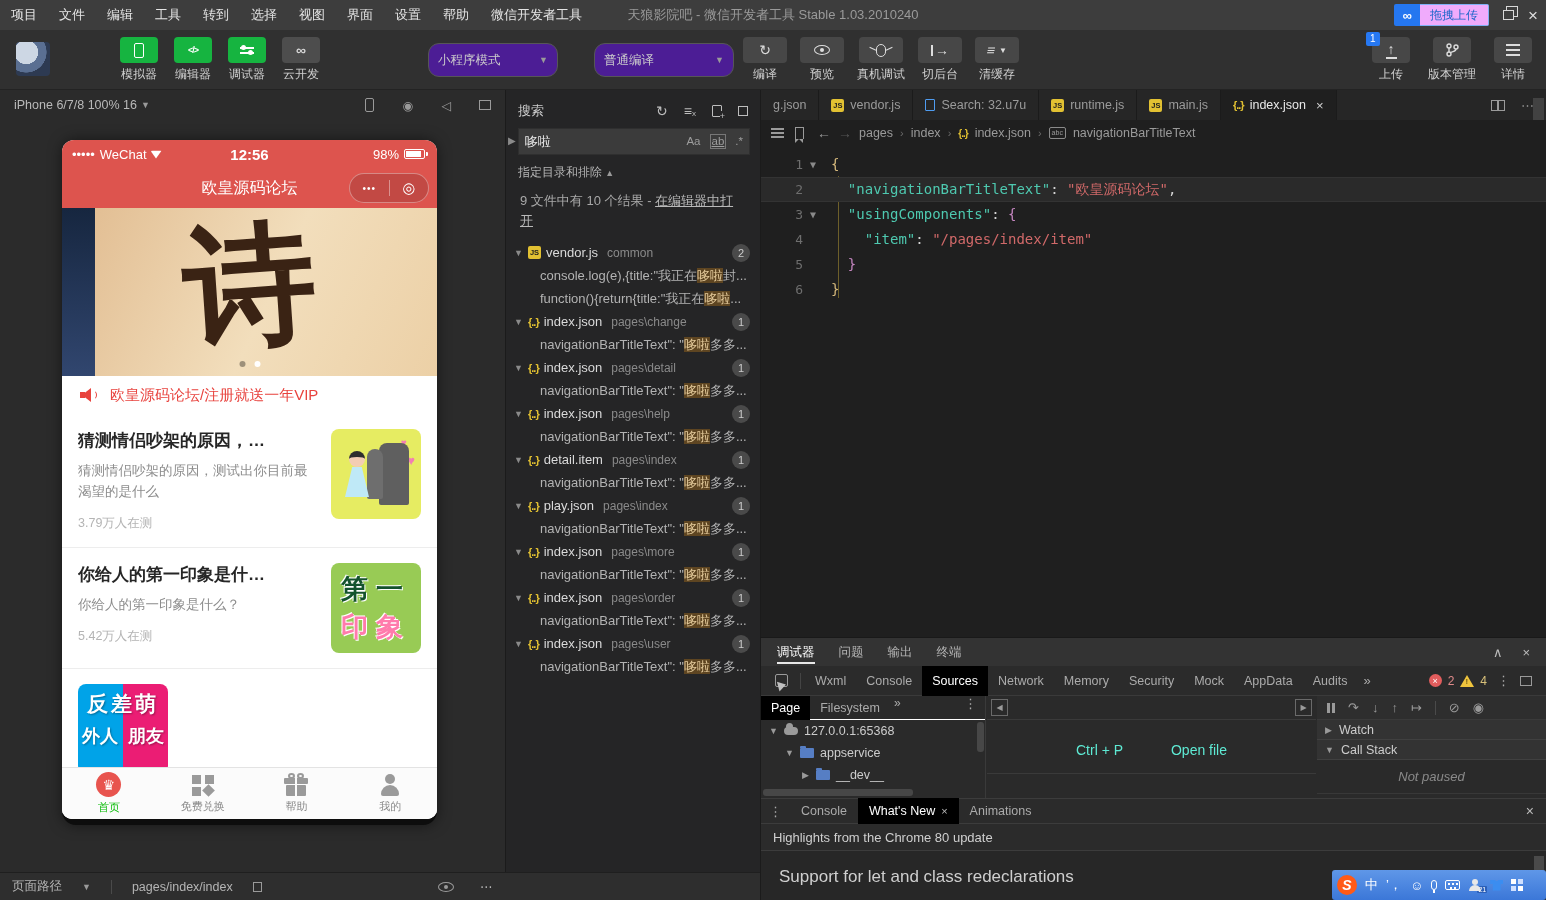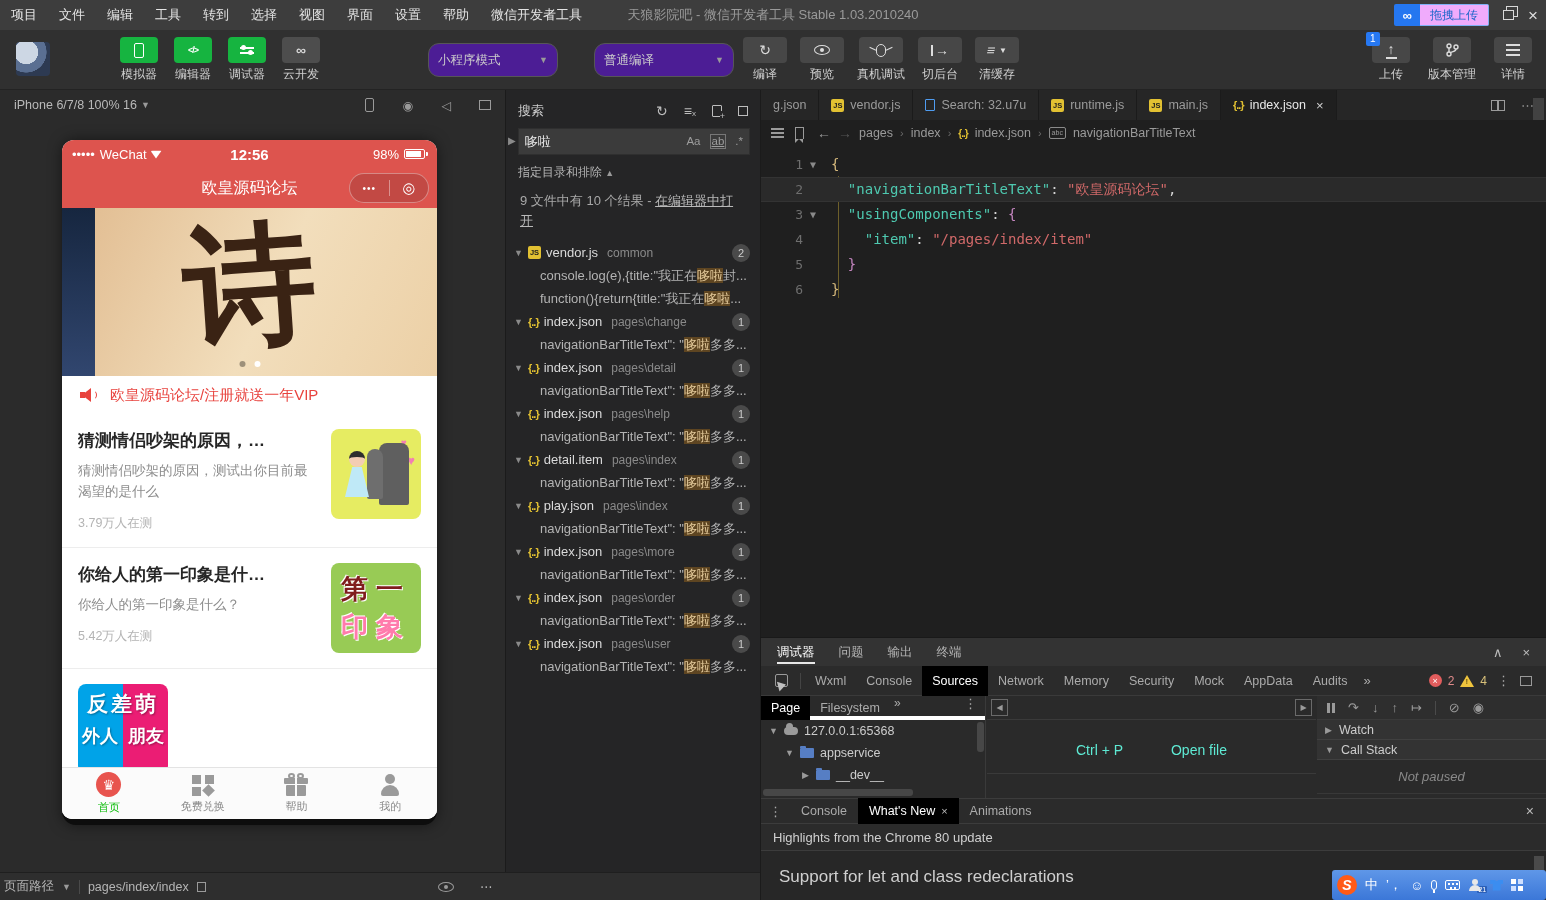--- a/index.html
+++ b/index.html
@@ -93,21 +93,21 @@
   .fi-desc{font-size:13.5px;color:#8c8c8c;line-height:1.55}
   .fi-count{font-size:12.5px;color:#b4b4b4;margin-top:12px}
   .thumb{width:90px;height:90px;border-radius:8px;flex-shrink:0;position:relative;overflow:hidden}
   .thumb1{background:#e6ec62}
   .t1-heart{position:absolute;color:#f27fb2;font-size:10px}
   .t1-girl-head{position:absolute;left:18px;top:22px;width:16px;height:16px;border-radius:50%;background:#f3cdb4;border-top:6px solid #2e2e2e}
   .t1-girl-dress{position:absolute;left:14px;top:38px;width:24px;height:30px;background:#bfe9f7;clip-path:polygon(30% 0,70% 0,100% 100%,0 100%)}
   .t1-man{position:absolute;right:12px;top:14px;width:30px;height:62px;background:#5f5f5f;border-radius:8px 8px 2px 2px}
   .t1-man:before{content:"";position:absolute;left:-12px;top:6px;width:16px;height:50px;background:#6e6e6e;border-radius:8px 8px 2px 2px}
   .thumb2{background:#98cb55;display:flex;flex-direction:column;align-items:center;justify-content:center;gap:2px}
-  .thumb2 .tx1{color:#7f1d1d;font-size:27px;font-weight:bold;letter-spacing:8px;text-shadow:1px 1px 0 #fff,-1px -1px 0 #fff}
+  .thumb2 .tx1{color:#14532d;font-size:27px;font-weight:bold;letter-spacing:8px;text-shadow:1px 1px 0 #fff,-1px -1px 0 #fff}
   .thumb2 .tx2{color:#ff7bac;font-size:27px;font-weight:bold;letter-spacing:8px;text-shadow:1px 1px 0 #fff,-1px -1px 0 #fff}
   .thumb3{background:linear-gradient(90deg,#00a3e8 50%,#eb1d74 50%)}
   .thumb3 .tt{position:absolute;top:6px;left:0;width:100%;text-align:center;color:#fff;font-size:21px;font-weight:bold;letter-spacing:3px;text-shadow:1px 1px 2px rgba(0,0,0,.35)}
   .thumb3 .bl{position:absolute;top:40px;left:4px;color:#fff;font-size:18px;font-weight:bold;text-shadow:1px 1px 2px rgba(0,0,0,.35)}
   .thumb3 .br{position:absolute;top:40px;right:4px;color:#fff;font-size:18px;font-weight:bold;text-shadow:1px 1px 2px rgba(0,0,0,.35)}
   .tabbar{position:absolute;left:0;bottom:0;width:100%;height:52px;background:#fbfbfb;border-top:1px solid #e3e3e3;display:flex}
   .tab-it{flex:1;display:flex;flex-direction:column;align-items:center;justify-content:center;gap:3px;font-size:11px;color:#8a8a8a}
   .tab-it.active .tlb{color:#09bb07}
   .crown{width:25px;height:25px;border-radius:50%;background:#e8544e;color:#fff;display:flex;align-items:center;justify-content:center;font-size:14px}
   .gridic{position:relative;width:22px;height:22px}
@@ -201,21 +201,21 @@
   .dt-badges{margin-left:auto;display:flex;align-items:center;gap:6px;padding-right:8px}
   .err-ic{width:13px;height:13px;border-radius:50%;background:#e25d5d;color:#fff;font-size:9px;display:flex;align-items:center;justify-content:center}
   .err-n{color:#e08a8a;font-size:12px}
   .warn-ic{width:0;height:0;border-left:7px solid transparent;border-right:7px solid transparent;border-bottom:12px solid #f0c53d;position:relative}
   .warn-ic:after{content:"!";position:absolute;left:-1.5px;top:2px;font-size:8px;color:#332200}
   .warn-n{color:#d8c07a;font-size:12px}
   .vdots{color:#ababab;padding:0 4px}
 
   .src-wrap{position:absolute;left:0;top:58px;width:100%;height:102px}
   .src-left{position:absolute;left:0;top:0;width:225px;height:100%;border-right:1px solid #3a3a3a}
-  .sl-tabs{height:24px;display:flex;border-bottom:4px solid #ffffff}
+  .sl-tabs{height:24px;display:flex;border-bottom:1px solid #ffffff}
   .sl-tab{padding:0 10px;height:24px;line-height:24px;font-size:12.5px;color:#ababab;cursor:pointer}
   .sl-tab.active{background:#000;color:#fff}
   .sl-more{color:#ababab;font-size:12px;padding:0 4px}
   .sl-dots{margin-left:auto;color:#ababab;padding-right:8px}
   .tree-row{height:22px;display:flex;align-items:center;gap:6px;font-size:12.5px;color:#ccc;white-space:nowrap}
   .tree-tw{font-size:9px;color:#9a9a9a;width:9px;text-align:center}
   .cloud2{width:14px;height:8px;background:#9a9a9a;border-radius:5px;position:relative}
   .cloud2:before{content:"";position:absolute;left:2px;top:-4px;width:7px;height:7px;border-radius:50%;background:#9a9a9a}
   .folder{width:14px;height:10px;background:#567ec4;border-radius:1px;position:relative}
   .folder:before{content:"";position:absolute;left:0;top:-2px;width:6px;height:2px;background:#567ec4;border-radius:1px 1px 0 0}
@@ -242,21 +242,21 @@
   .dr-tab.active{background:#000;color:#fff}
   .dr-tab .x{margin-left:6px;font-size:11px;color:#bbb}
   .dr-close{margin-left:auto;color:#bdbdbd;padding-right:12px;font-size:14px}
   .dr-head{height:27px;line-height:27px;padding:0 12px;color:#cfcfcf;font-size:13px;border-bottom:1px solid #3c3c3c;background:#2b2b2b}
   .dr-body{padding:16px 18px;background:#272727}
   .dr-title{color:#cfcfcf;font-size:17px;font-weight:normal}
   .dr-text{color:#9a9a9a;font-size:13px;margin-top:10px}
   .dr-scroll{position:absolute;right:2px;top:58px;width:10px;height:26px;background:#4a4a4a}
 
   
-  .statusbar{position:absolute;left:0;top:872px;width:760px;height:28px;background:#2e2e2e;border-top:1px solid #1f1f1f;display:flex;align-items:center;padding:0 4px;color:#b5b5b5;font-size:12.5px;gap:8px}
+  .statusbar{position:absolute;left:0;top:872px;width:760px;height:28px;background:#2e2e2e;border-top:1px solid #1f1f1f;display:flex;align-items:center;padding:0 12px;color:#b5b5b5;font-size:12.5px;gap:20px}
   .sb-caret{font-size:9px;color:#9a9a9a}
   .sb-div{width:1px;height:14px;background:#4a4a4a}
   .sb-copy{width:9px;height:10px;border:1.5px solid #9a9a9a;position:relative;background:#2e2e2e}
   .sb-copy:before{content:"";position:absolute;left:2px;top:-4px;width:8px;height:9px;border:1.5px solid #9a9a9a;z-index:-1}
   .sb-icons{position:absolute;left:438px;display:flex;align-items:center;gap:26px}
   .sb-eye{width:16px;height:10px;border:1.5px solid #9a9a9a;border-radius:50%;position:relative}
   .sb-eye:after{content:"";position:absolute;left:4.5px;top:2px;width:4px;height:4px;border-radius:50%;background:#9a9a9a}
 
   
   .ime{position:absolute;right:0;bottom:0;width:214px;height:30px;background:linear-gradient(180deg,#5f97e8,#3b77d8);border-radius:3px;display:flex;align-items:center;padding:0 5px;gap:8px;z-index:50;color:#fff}

